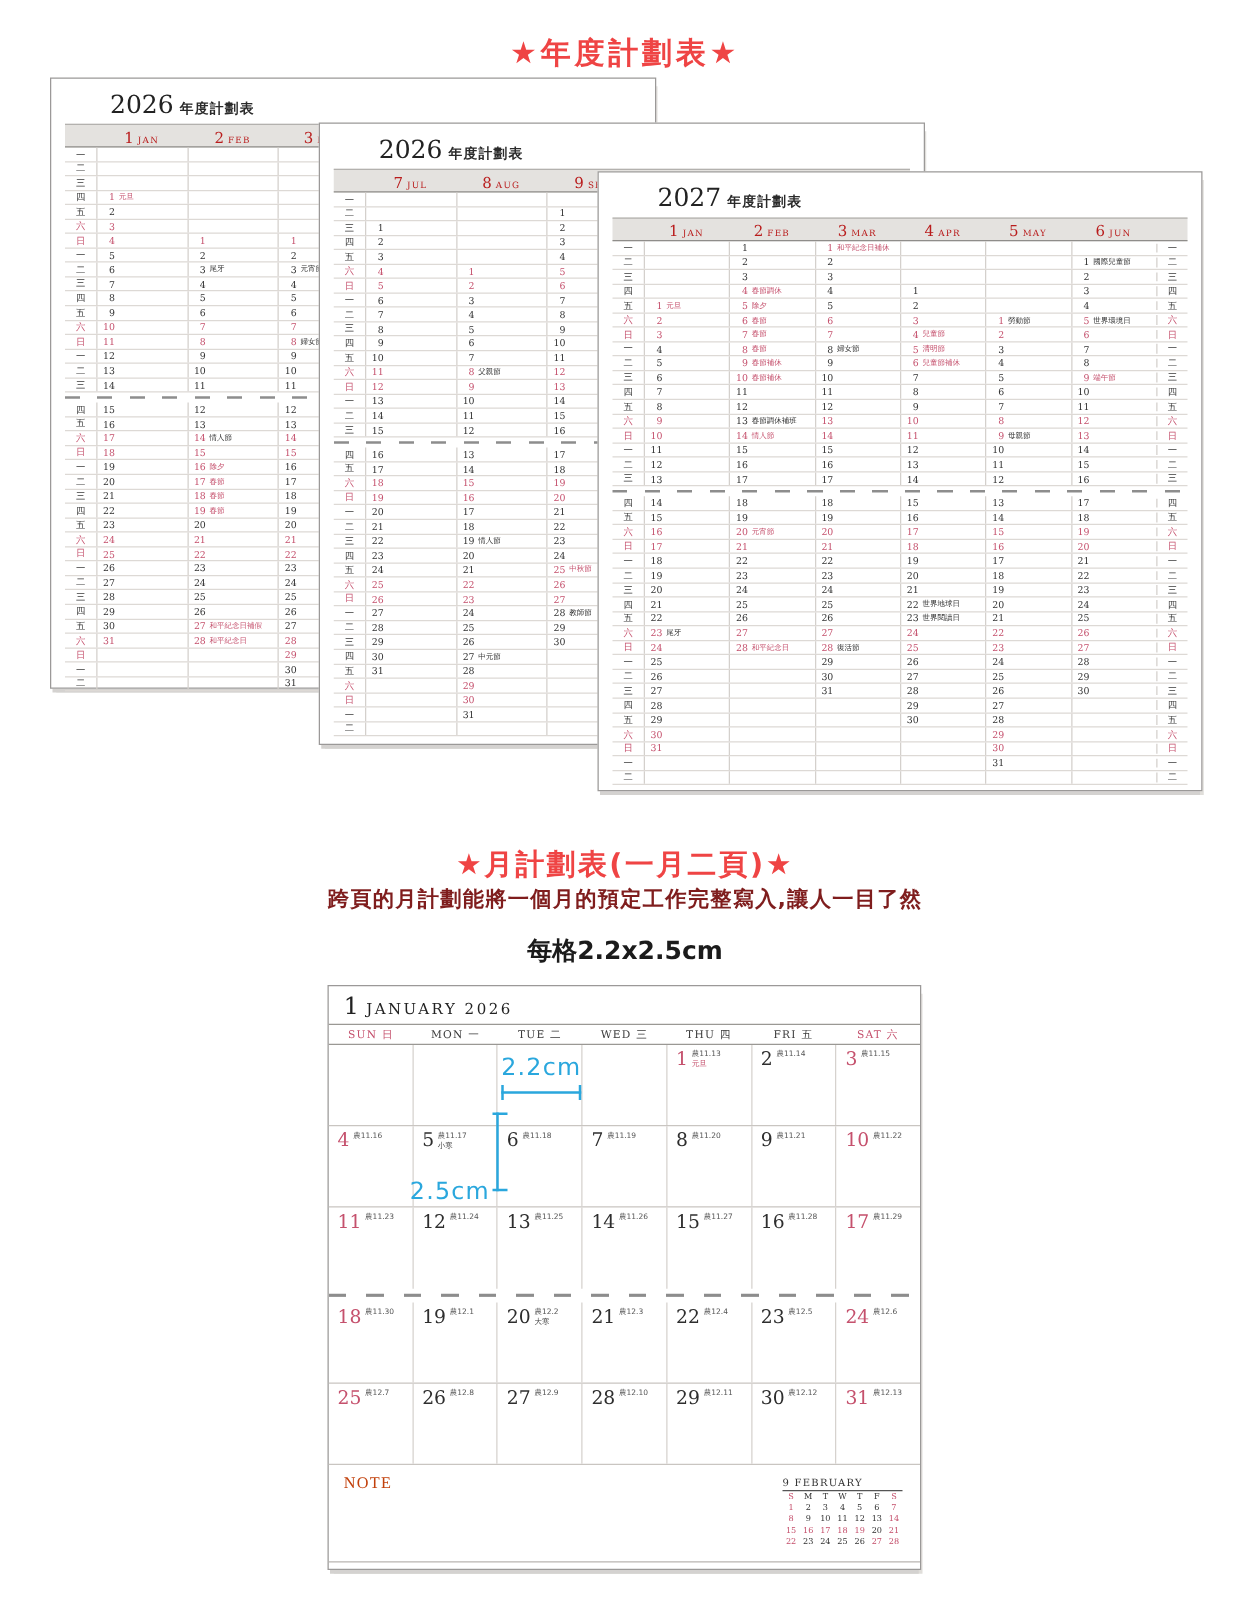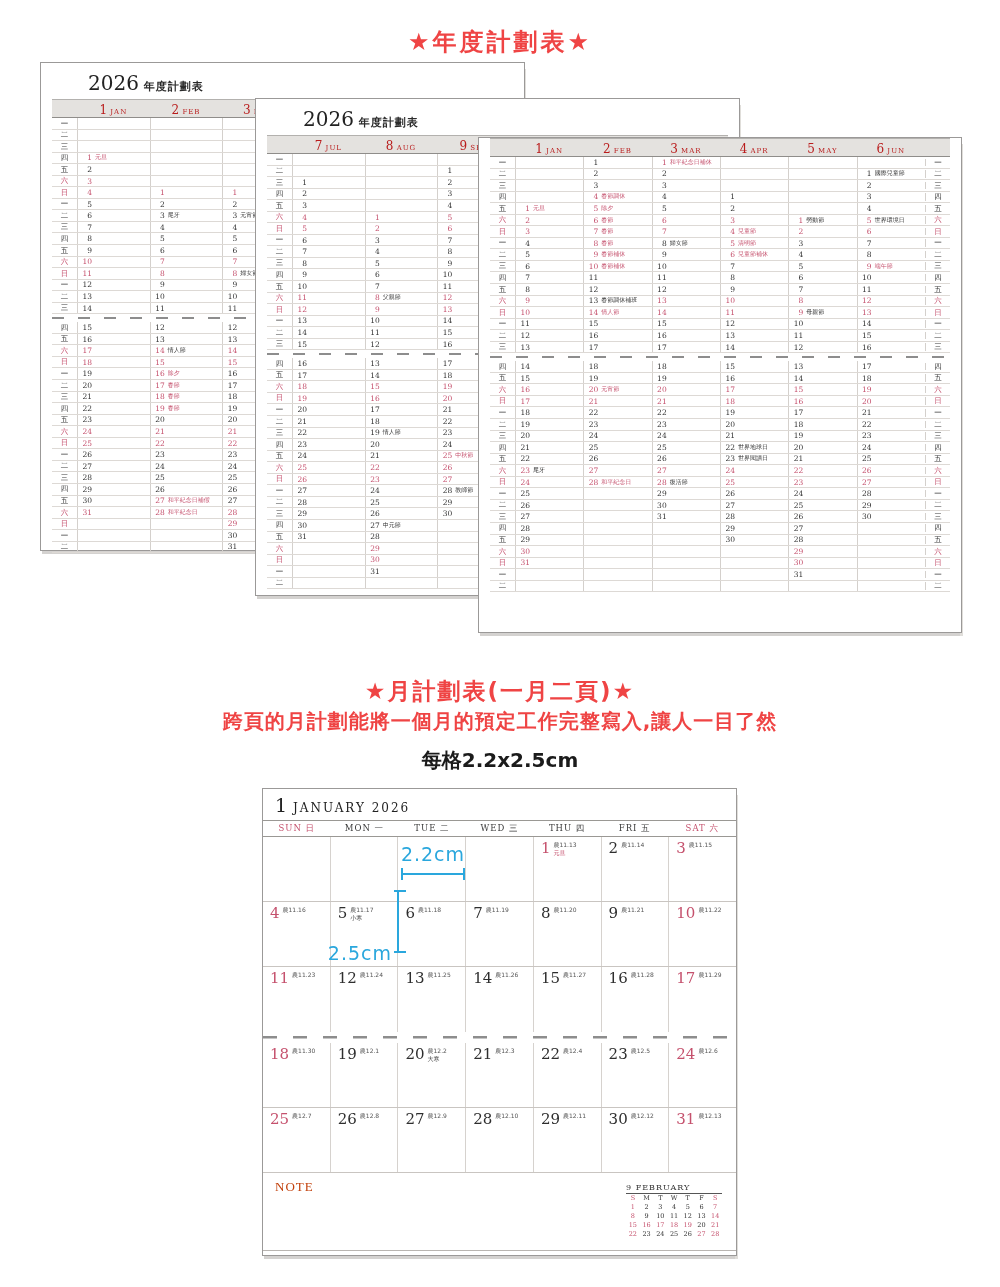--- a/index.html
+++ b/index.html
@@ -5,21 +5,21 @@
   :root{ --red:#c5516d; --blue:#2aa7dd; --ink:#2b2b2b; }
   html,body{margin:0;padding:0;background:#fff;}
   .canvas{position:relative;width:1000px;height:1287px;background:#fff;overflow:hidden;
           font-family:"DejaVu Sans",sans-serif;color:var(--ink);}
   .canvas *{box-sizing:border-box;}
 
   .heading{position:absolute;left:0;width:100%;text-align:center;font-weight:bold;color:#ef4444;}
   .h-yearly{top:26px;font-size:24px;letter-spacing:3px;}
   .h-monthly{top:676px;font-size:23px;letter-spacing:2px;}
   .subtitle{position:absolute;top:708px;left:0;width:100%;text-align:center;
-            font-size:20px;font-weight:bold;letter-spacing:1px;color:#ef4444;}
+            font-size:17px;font-weight:bold;letter-spacing:1px;color:#7f1d1d;}
   .cellsize{position:absolute;top:747px;left:0;width:100%;text-align:center;
             font-size:20px;font-weight:bold;color:#1b1b1b;}
 
   .sheet{position:absolute;background:#fff;border:1px solid #9b9998;
          box-shadow:0 5px 0 -2px #d4d2d0,3px 5px 0 -2px #e0deda;}
   #ys0{left:40px;top:62px;width:485px;height:489px;}
   #ys1{left:255px;top:98px;width:485px;height:498px;}
   #ys2{left:478px;top:137px;width:484px;height:496px;}
 
   .ysheet-title{margin:9px 0 5px 15px;white-space:nowrap;line-height:1.1;}
@@ -1156,20 +1156,21 @@
           <div class="ycell"></div>
           <div class="ycell"></div>
           <div class="ycell"></div>
           <div class="ycell"></div>
           <div class="ycell"></div>
           <div class="ycell"></div>
         </div>
       </div>
     </div>
   <div class="sheet" id="ys2">
+      <div class="ysheet-title"><span class="yr">2027</span><span class="tt">&nbsp;年度計劃表</span></div>
       <div class="ytable">
         <div class="yband">
           <div class="ywd-col"></div>
           <div class="ymonth"><span class="mn">1</span><span class="ma">&nbsp;JAN</span></div>
           <div class="ymonth"><span class="mn">2</span><span class="ma">&nbsp;FEB</span></div>
           <div class="ymonth"><span class="mn">3</span><span class="ma">&nbsp;MAR</span></div>
           <div class="ymonth"><span class="mn">4</span><span class="ma">&nbsp;APR</span></div>
           <div class="ymonth"><span class="mn">5</span><span class="ma">&nbsp;MAY</span></div>
           <div class="ymonth"><span class="mn">6</span><span class="ma">&nbsp;JUN</span></div>
           <div class="ywd-col"></div>

